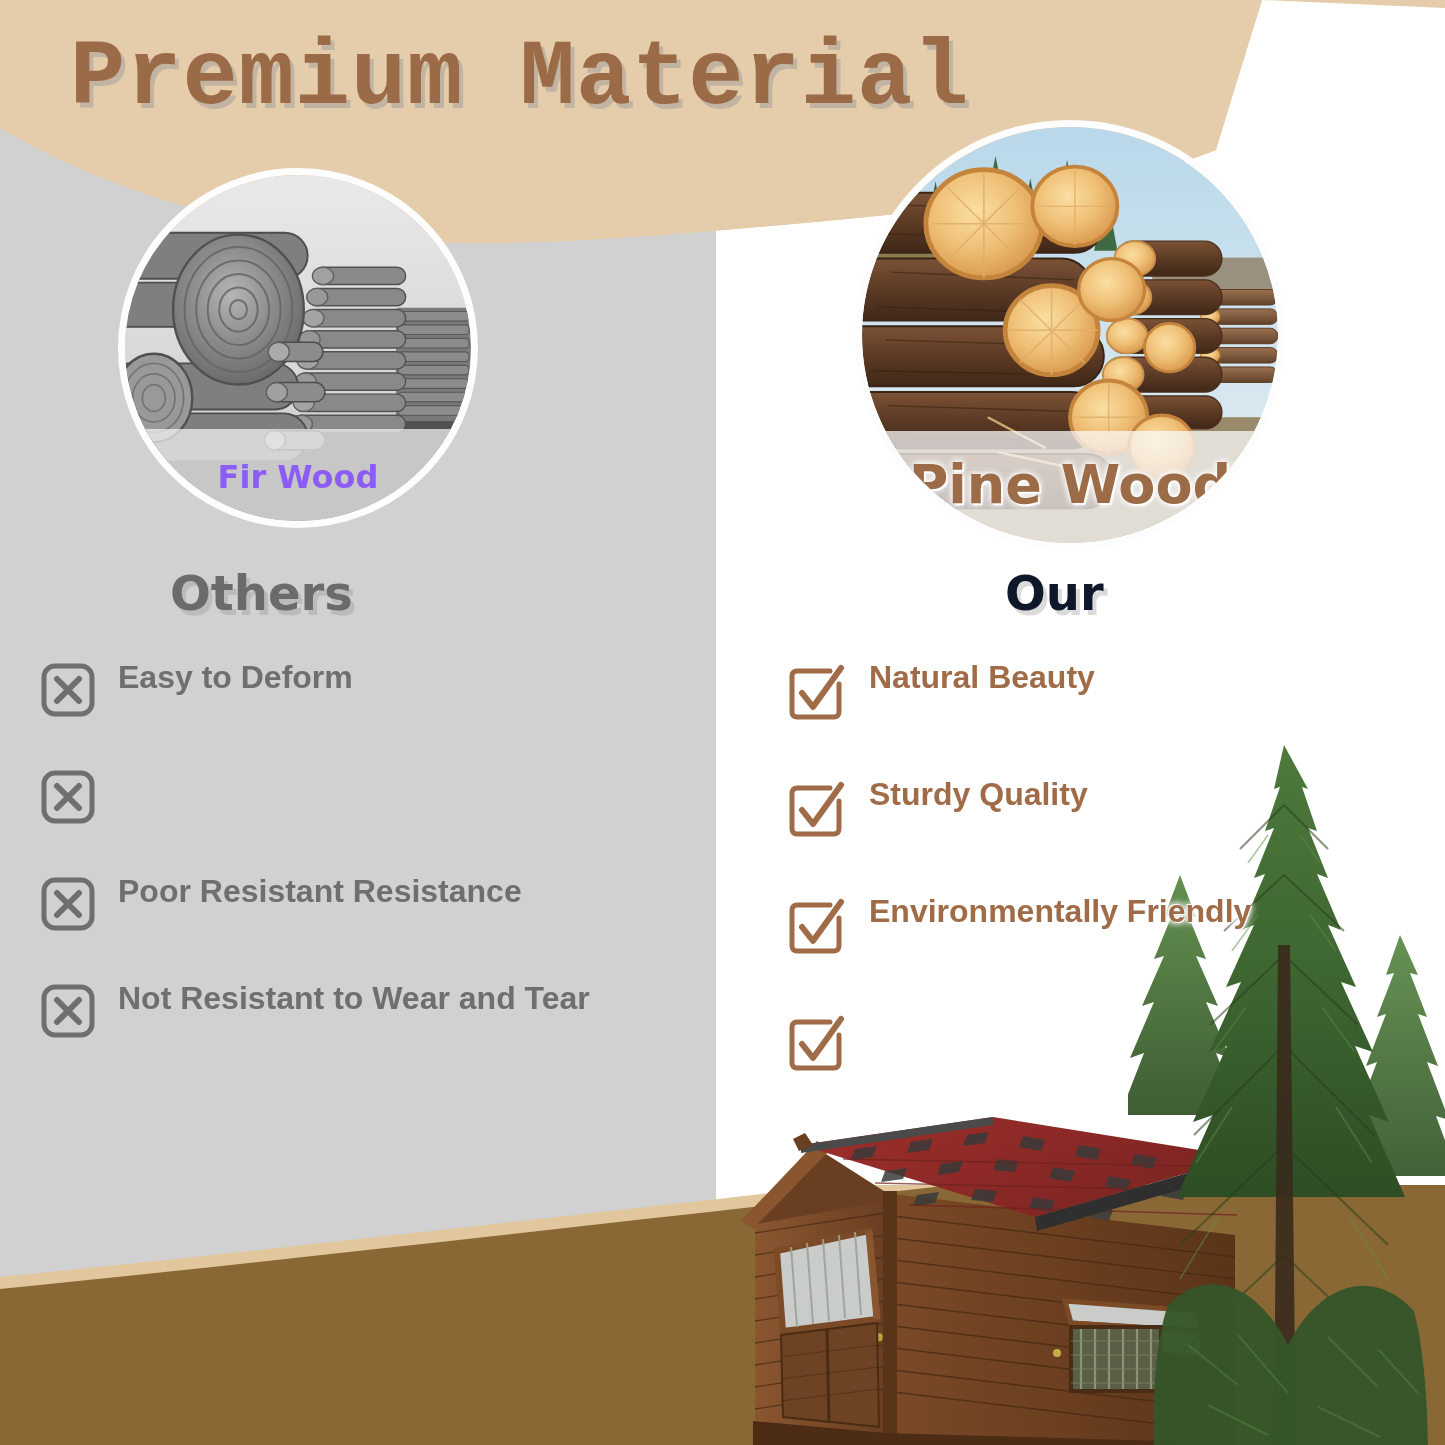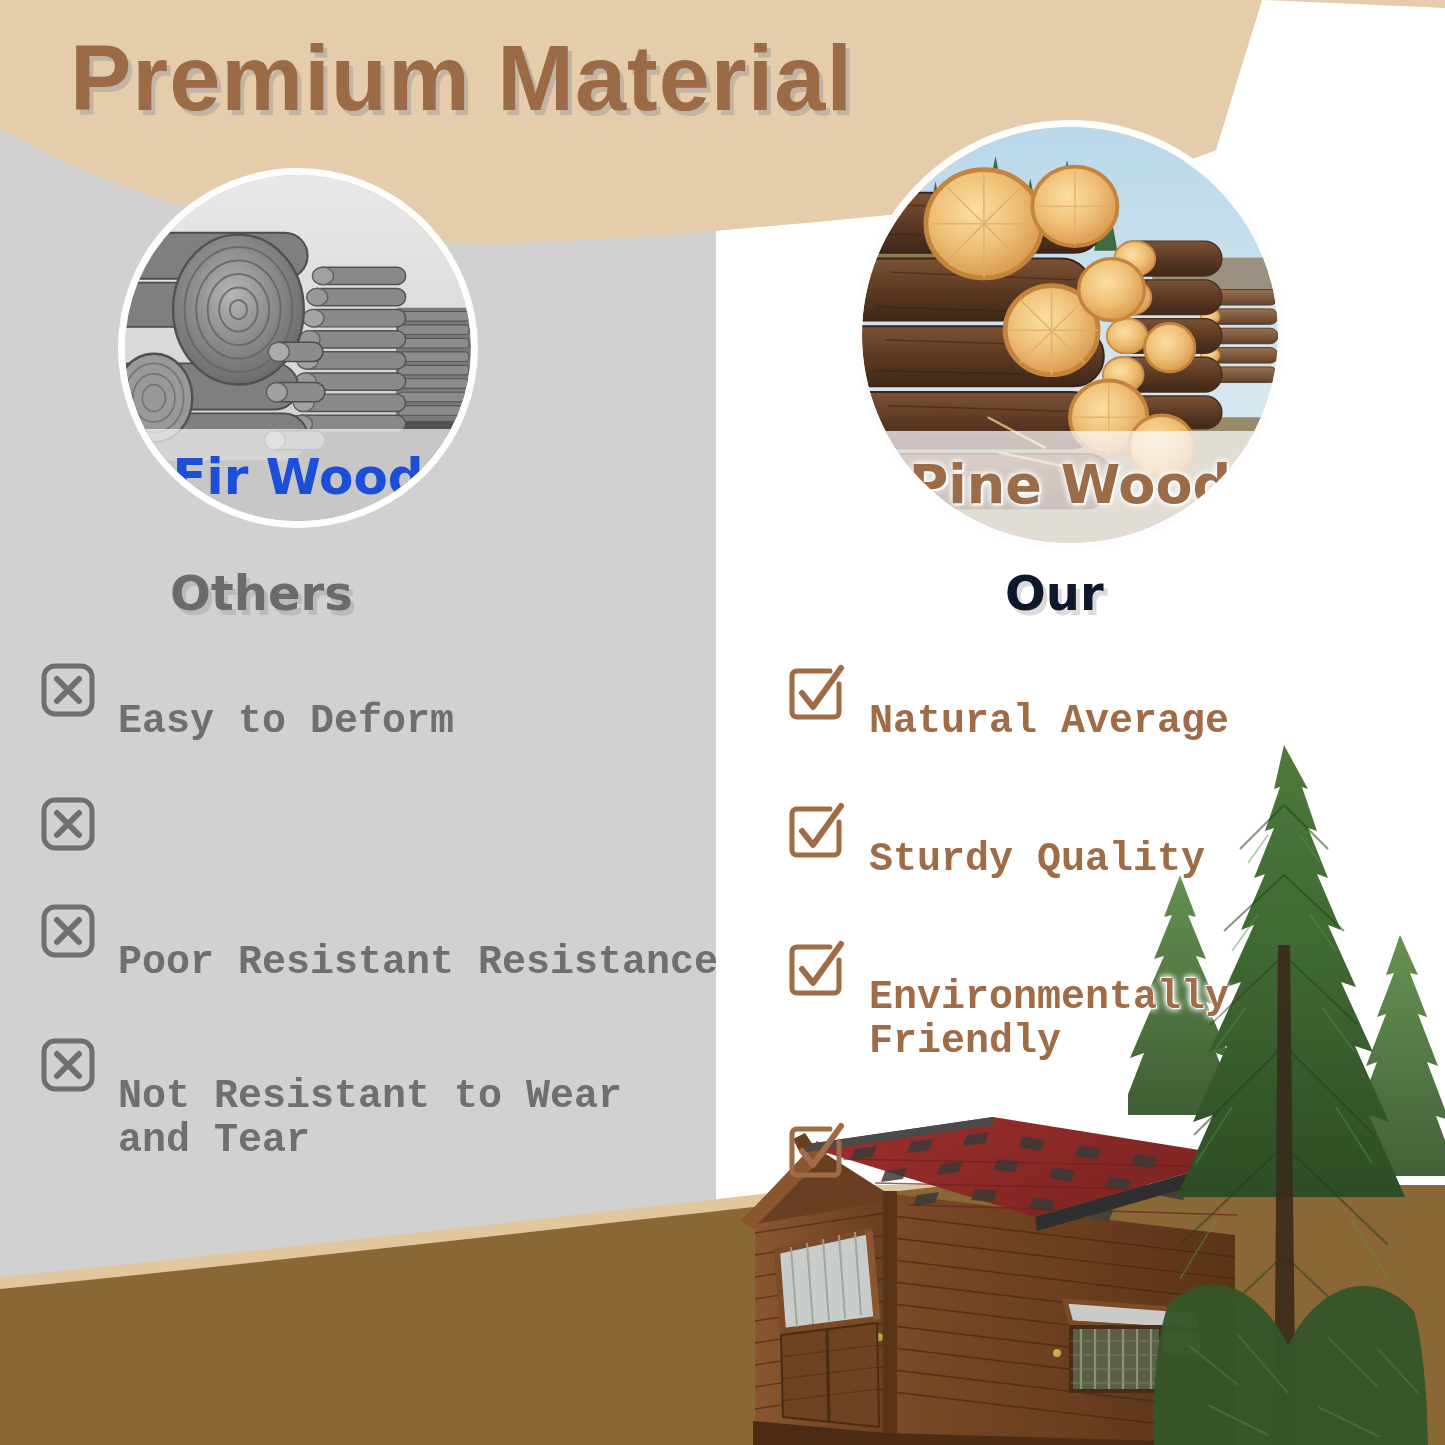--- a/index.html
+++ b/index.html
@@ -18,21 +18,21 @@
   .bg-white{
     position:absolute;left:716px;top:0;width:729px;height:1445px;
     background:#ffffff;
   }
   .header-shape{position:absolute;left:0;top:0;width:1445px;height:300px;}
   .footer-shape{position:absolute;left:0;bottom:0;width:1445px;height:260px;}
 
   
   .title{
     position:absolute;left:70px;top:26px;z-index:6;
-    font-family:Liberation Sans, sans-serif;
+    font-family:Liberation Mono, monospace;
     font-weight:bold;font-size:92px;letter-spacing:1px;
     color:#9b6b47;
     text-shadow:4px 5px 0 rgba(150,150,150,.45);
     white-space:nowrap;
   }
 
   
   .circ{
     position:absolute;border-radius:50%;overflow:hidden;
     border:7px solid #fdfdfd;box-sizing:border-box;
@@ -42,22 +42,22 @@
   .circ-left{left:118px;top:168px;width:360px;height:360px;}
   .circ-right{left:855px;top:120px;width:430px;height:430px;}
 
   .circ-label{
     position:absolute;left:0;right:0;bottom:0;
     text-align:center;
     font-family:"DejaVu Sans",sans-serif;font-weight:bold;
     pointer-events:none;
   }
   .circ-left .circ-label{
-    height:92px;line-height:96px;font-size:50px;
-    color:#1d4ed8;background:rgba(245,245,245,.72);
+    height:92px;line-height:96px;font-size:32px;
+    color:#8b5cf6;background:rgba(245,245,245,.72);
   }
   .circ-right .circ-label{
     height:112px;line-height:108px;font-size:54px;
     color:#9c6b48;background:rgba(250,250,250,.74);
     text-shadow:0 0 7px #fff,0 0 7px #fff,2px 2px 0 rgba(255,255,255,.9);
   }
 
   
   .col-head{
     position:absolute;z-index:6;
@@ -75,22 +75,22 @@
 
   
   .list{position:absolute;z-index:6;}
   .list-left{left:40px;top:660px;width:680px;}
   .list-right{left:785px;top:660px;width:660px;}
 
   .row{display:flex;align-items:flex-start;margin-bottom:49px;}
   .row .box{flex:0 0 auto;margin-right:22px;margin-top:2px;}
   .row .box svg{display:block;}
   .row .txt{
-    font-family:Liberation Mono, monospace;font-weight:bold;
-    font-size:40px;line-height:1.12;margin-top:40px;
+    font-family:Liberation Sans, sans-serif;font-weight:bold;
+    font-size:32px;line-height:1.12;
   }
   .list-left .txt{color:#6f6f6f;}
   .list-right .txt{
     color:#a06b47;
     text-shadow:0 0 6px #fff,0 0 6px #fff,0 0 10px #fff,1px 1px 0 #fff,-1px -1px 0 #fff;
   }
   .list-right .row{margin-bottom:53px;}
 
   
   .tree-photo{
@@ -380,21 +380,21 @@
 
   <div class="list list-right">
 
     <div class="row">
       <span class="box">
         <svg width="62" height="62" viewBox="0 0 62 62">
           <path d="M54,22 L54,50 C54,53 52,55 49,55 L12,55 C9,55 7,53 7,50 L7,14 C7,11 9,9 12,9 L45,9" fill="none" stroke="#a06b47" stroke-width="5" stroke-linecap="round"></path>
           <path d="M17,31 L28,45 L56,6" fill="none" stroke="#a06b47" stroke-width="6" stroke-linecap="round" stroke-linejoin="round"></path>
         </svg>
       </span>
-      <span class="txt">Natural Average</span>
+      <span class="txt">Natural Beauty</span>
     </div>
 
     <div class="row">
       <span class="box">
         <svg width="62" height="62" viewBox="0 0 62 62">
           <path d="M54,22 L54,50 C54,53 52,55 49,55 L12,55 C9,55 7,53 7,50 L7,14 C7,11 9,9 12,9 L45,9" fill="none" stroke="#a06b47" stroke-width="5" stroke-linecap="round"></path>
           <path d="M17,31 L28,45 L56,6" fill="none" stroke="#a06b47" stroke-width="6" stroke-linecap="round" stroke-linejoin="round"></path>
         </svg>
       </span>
       <span class="txt">Sturdy Quality</span>

